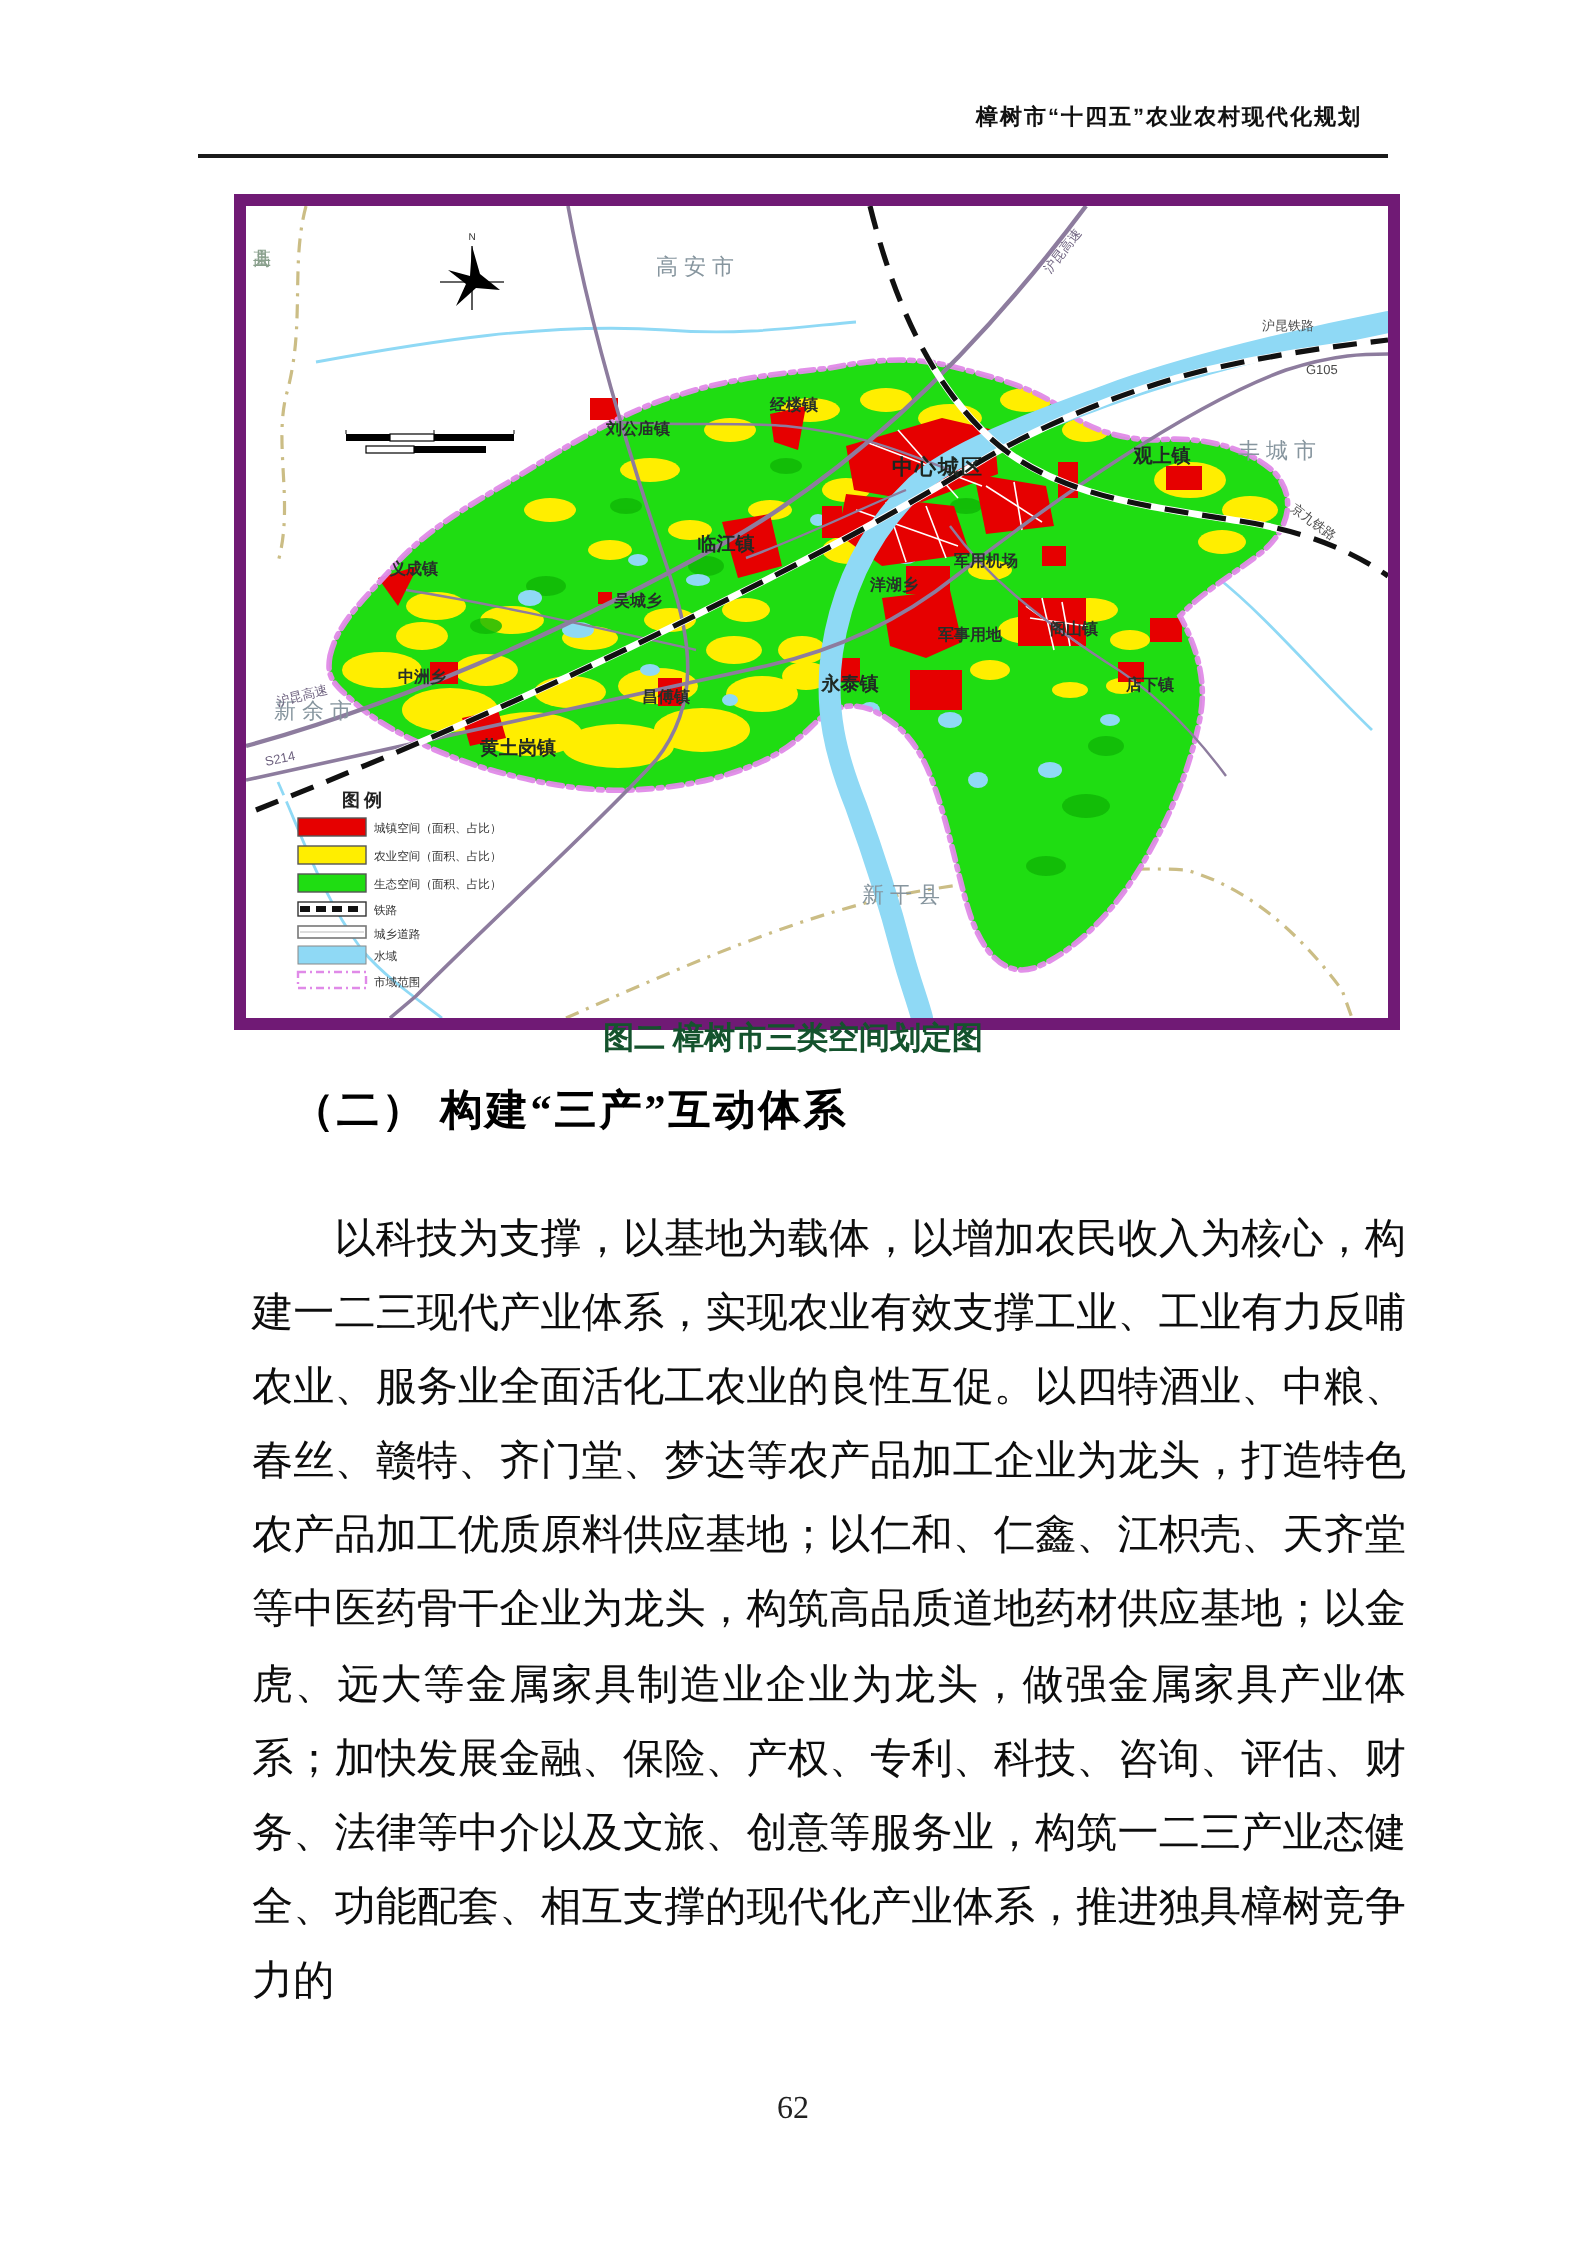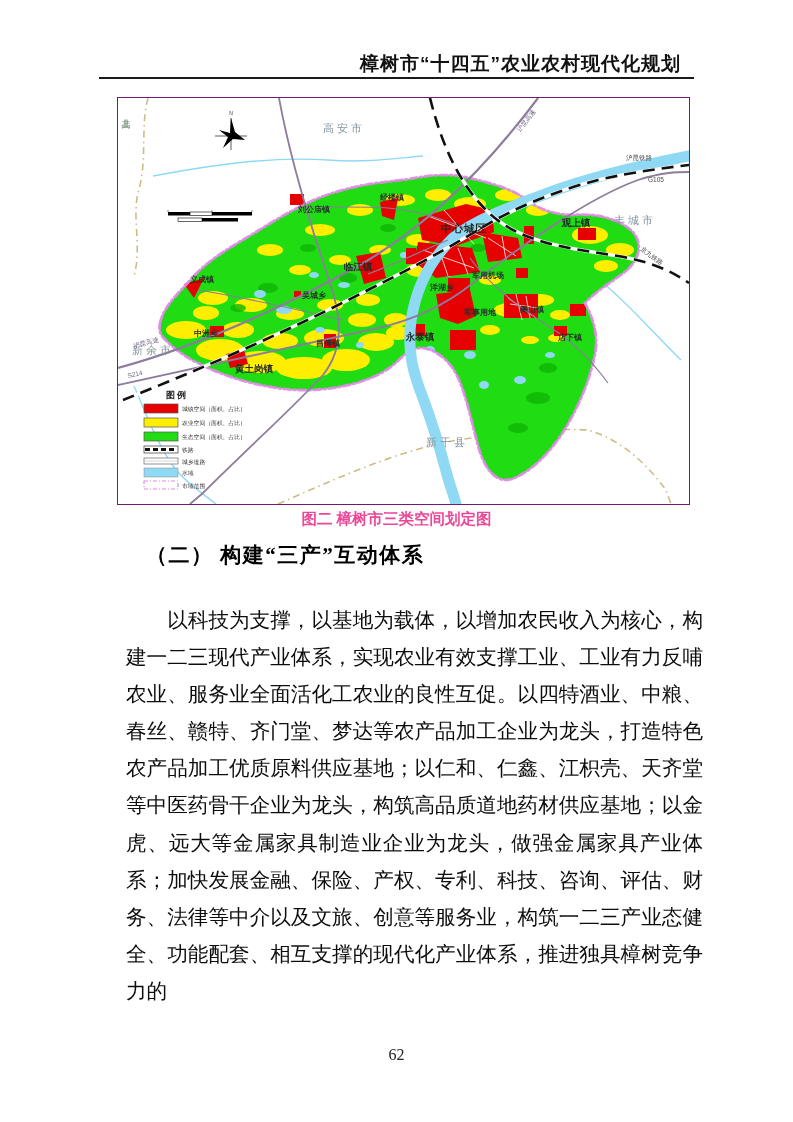--- a/index.html
+++ b/index.html
@@ -4,33 +4,33 @@
 <style>
   html,body { margin:0; padding:0; background:#9a9a9a; }
   .page {
     position:relative; width:793px; height:1122px; margin:0 auto;
     background:#ffffff; overflow:hidden;
     font-family:"Liberation Serif", serif; color:#111;
   }
   .header-title {
     position:absolute; top:51px; right:112px;
     font-family:"Liberation Sans", sans-serif;
-    font-weight:bold; font-size:19px; letter-spacing:1px; color:#111;
+    font-weight:bold; font-size:11px; letter-spacing:1px; color:#111;
   }
   .header-rule {
     position:absolute; top:77px; left:99px; width:595px; height:2px;
     background:#1a1a1a;
   }
   .map-figure {
     position:absolute; left:117px; top:97px; width:571px; height:406px;
-    border:1px solid #701a75; box-sizing:content-box; background:#fff;text-decoration:underline;
+    border:6px solid #701a75; box-sizing:content-box; background:#fff;text-decoration:underline;
   }
   .figure-caption {
     position:absolute; top:509px; left:0; width:100%; text-align:center;
-    font-weight:bold; font-size:15.5px; color:#ec4899;
+    font-weight:bold; font-size:15.5px; color:#14532d;
   }
   .section-heading {
     position:absolute; top:541px; left:126px;
     font-weight:bold; font-size:21px; letter-spacing:1.5px; color:#000;margin-left:20px;
   }
   .body-paragraph {
     position:absolute; top:586px; left:110px; width:577px;
     font-size:20.6px; line-height:37.1px; text-align:justify;
     text-indent:2em; color:#0d0d0d; margin:16px;
   }

